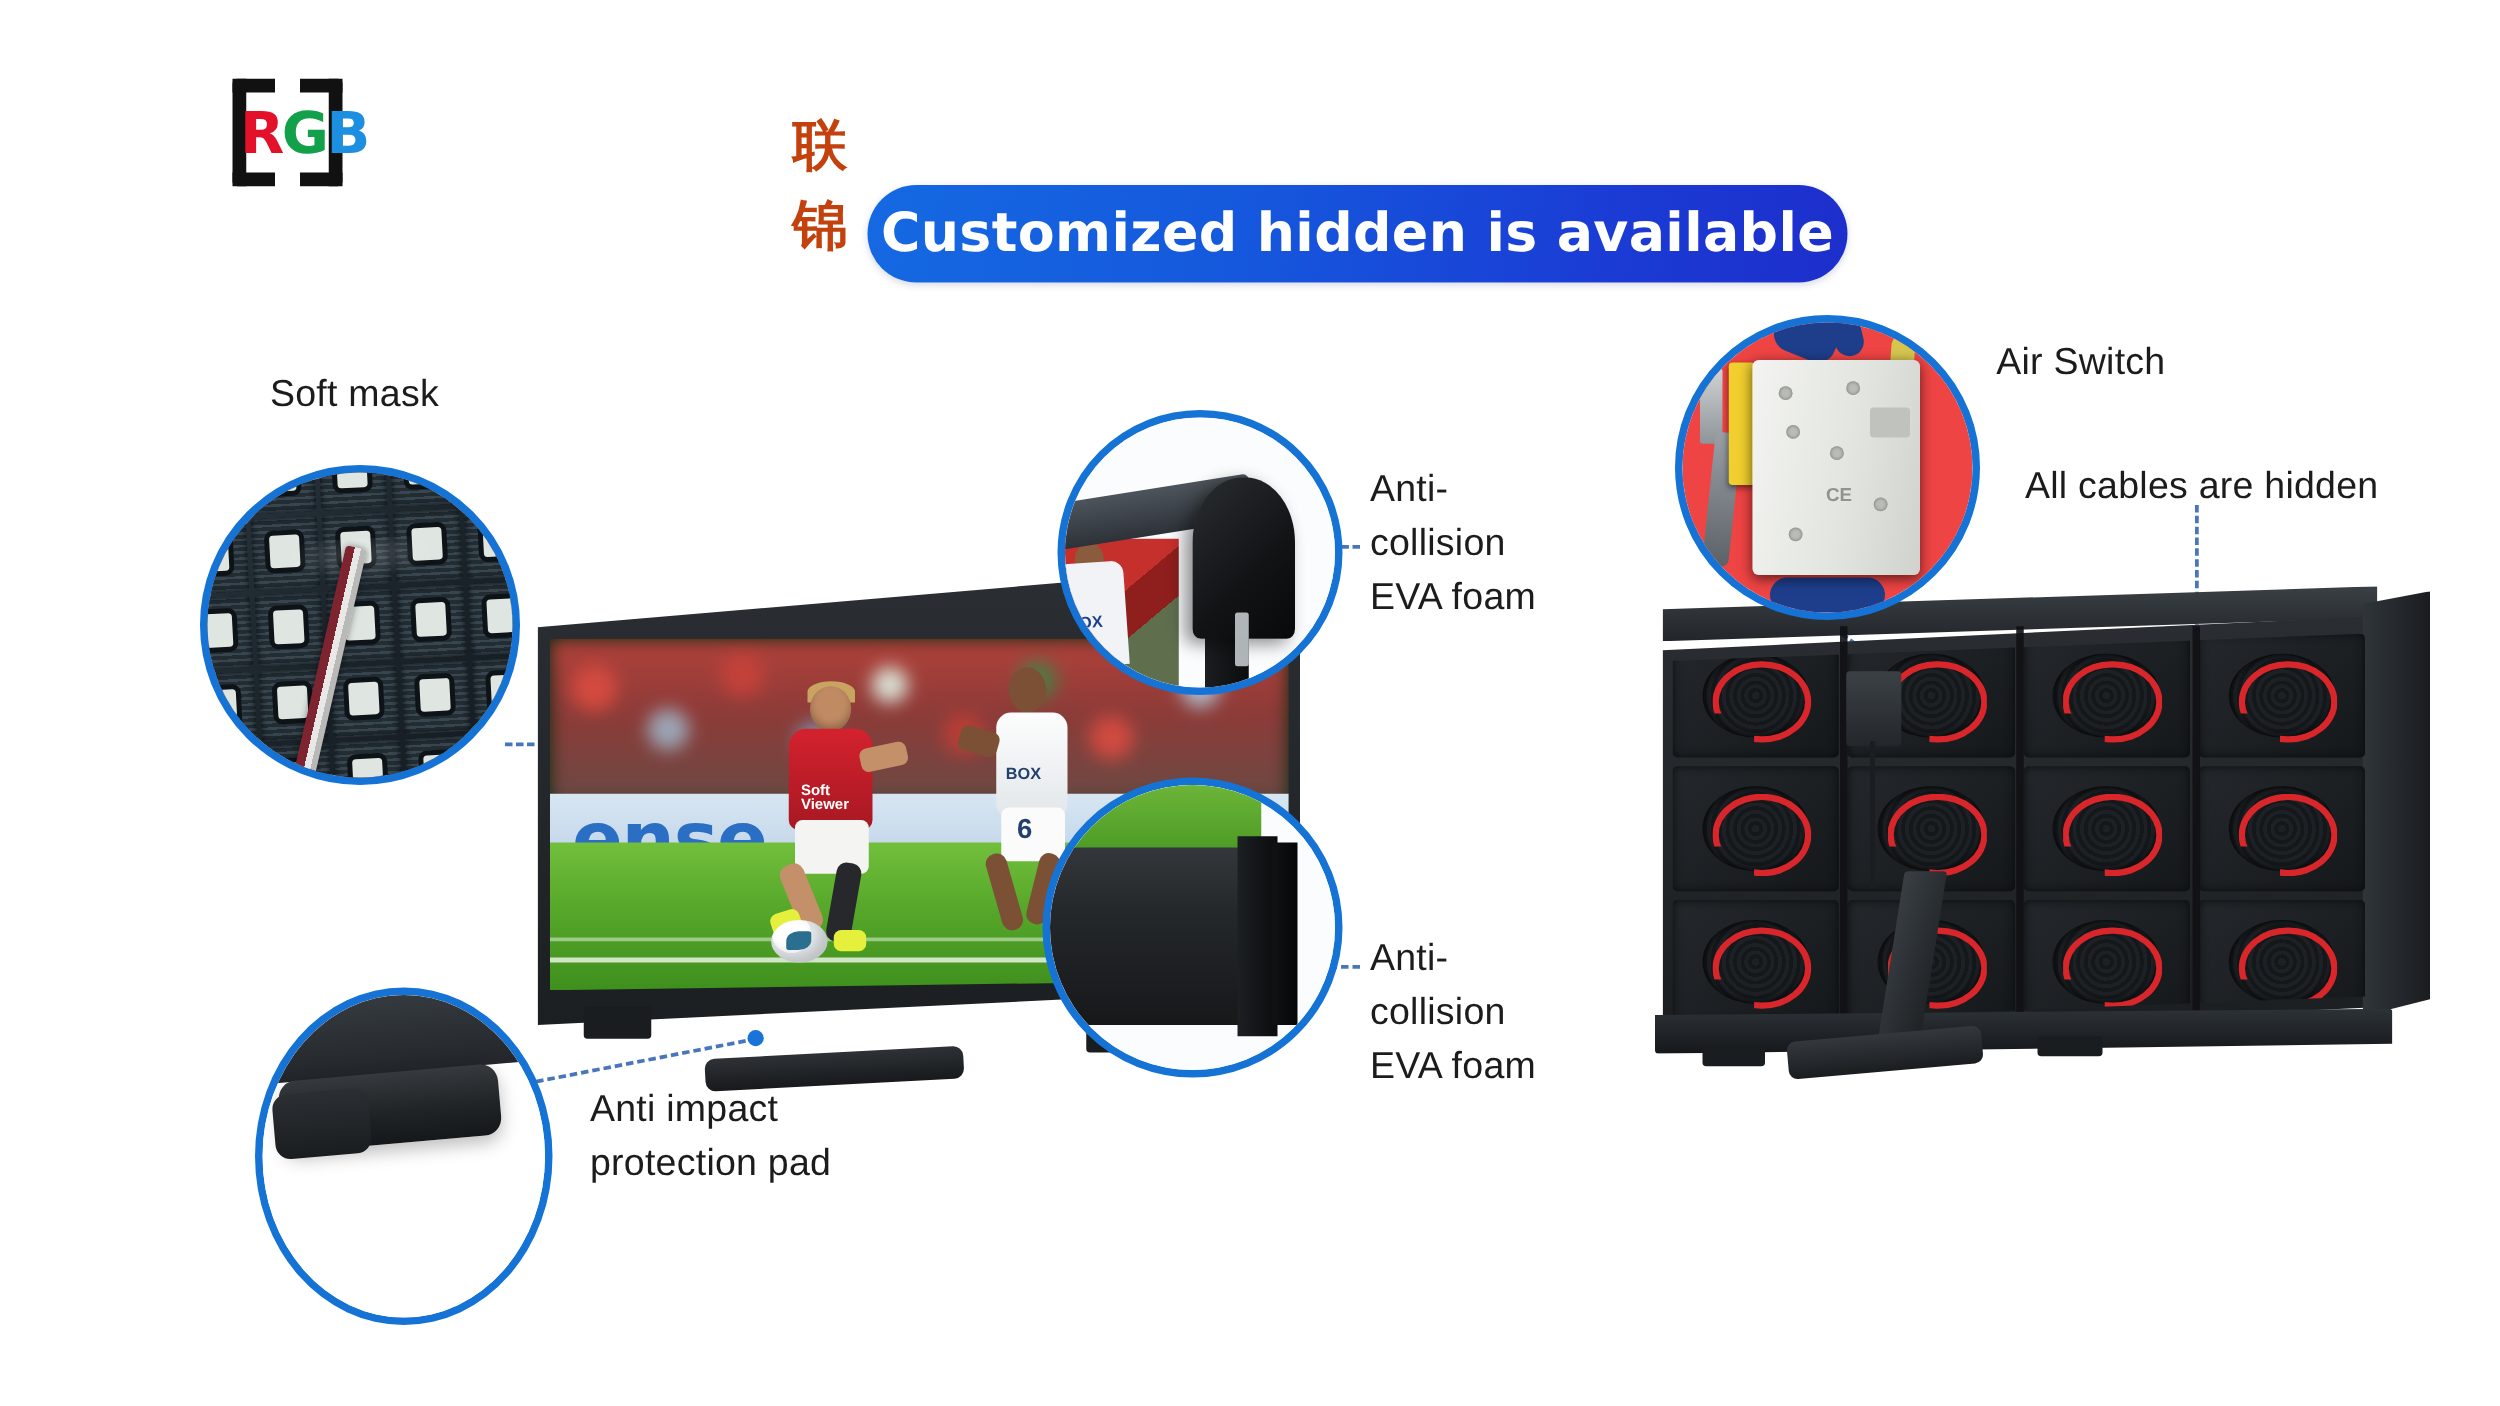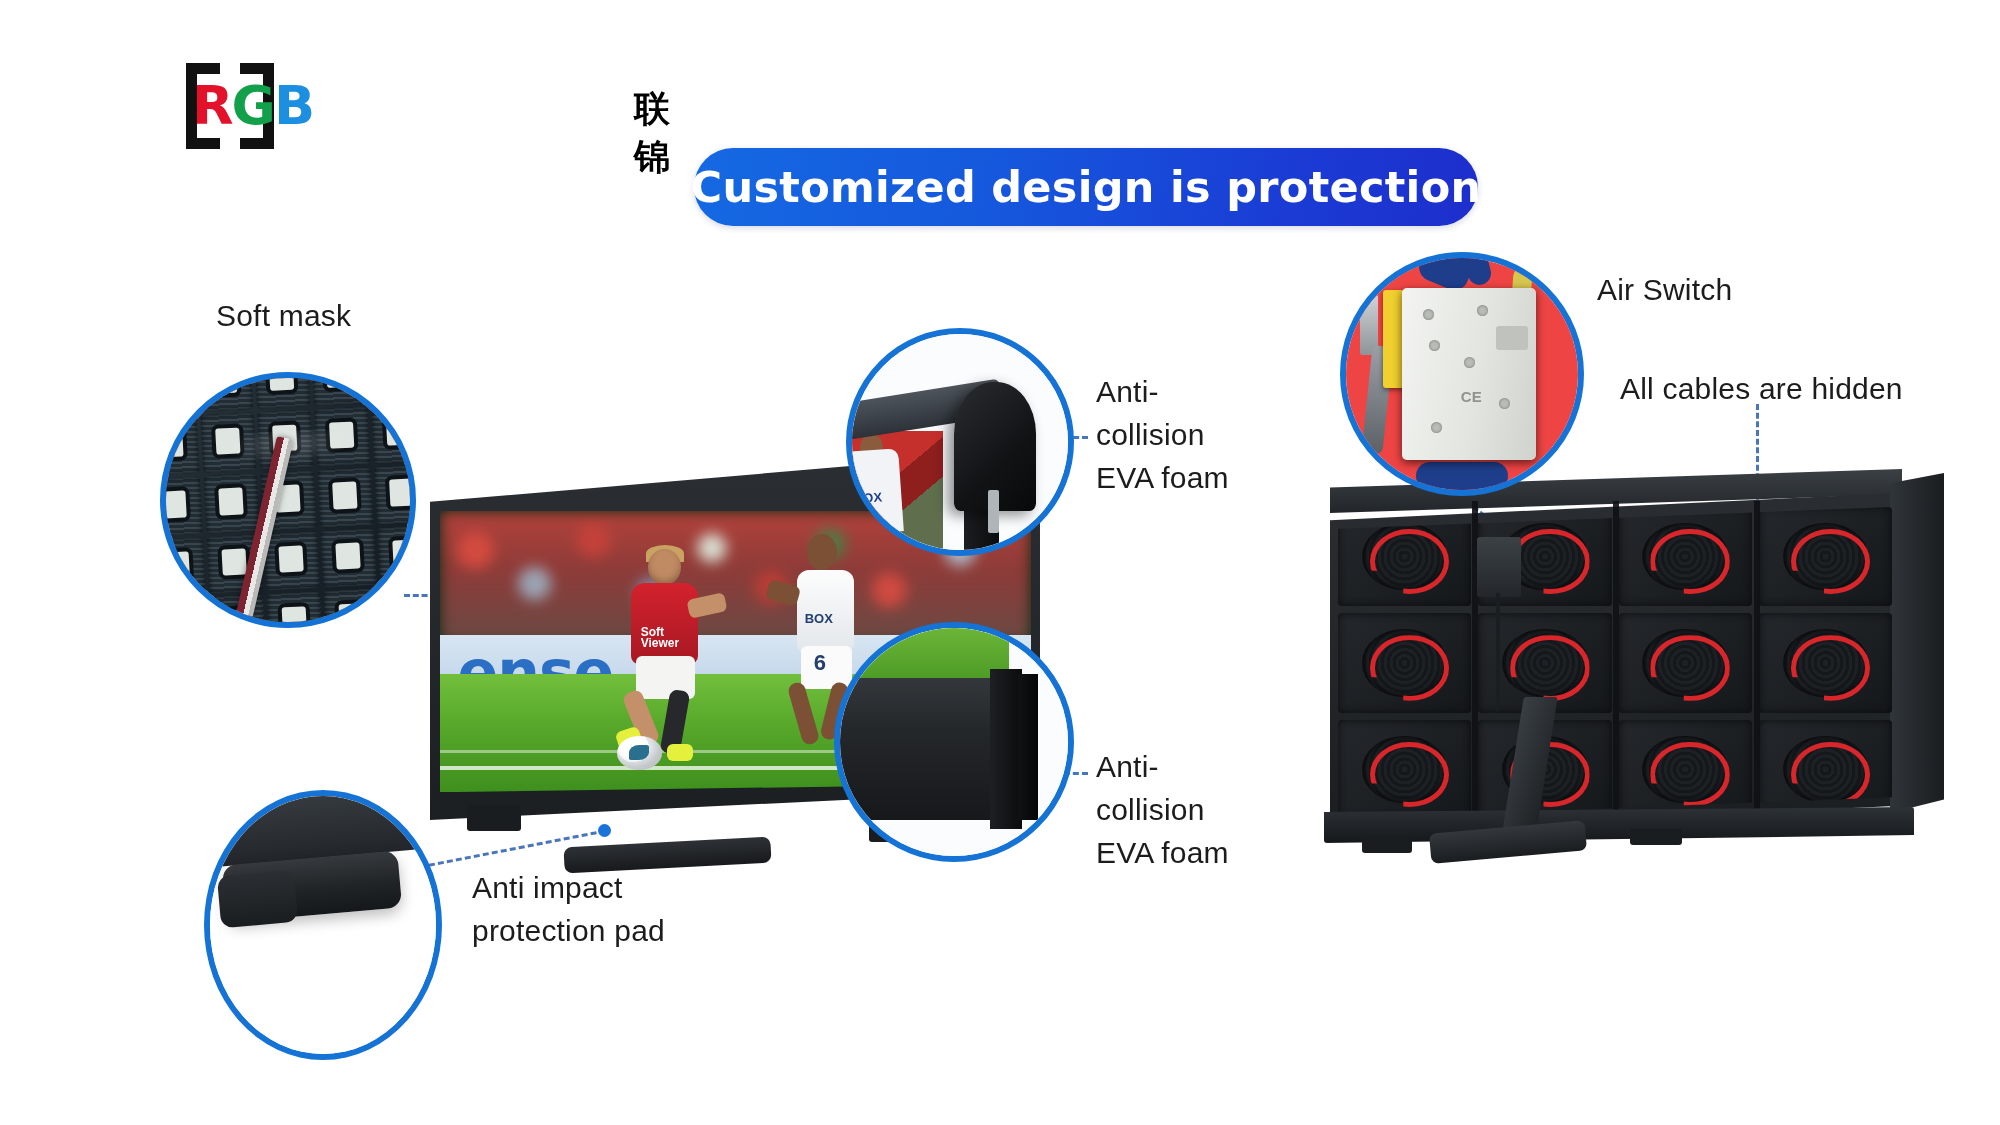--- a/index.html
+++ b/index.html
@@ -10,29 +10,29 @@
   
   .logo{position:absolute;left:186px;top:63px;width:390px;height:86px;}
   .logo-frame{position:absolute;left:0;top:0;width:88px;height:86px;}
   .logo-frame i{position:absolute;background:#111;}
   .lf-tl-h{left:0;top:0;width:34px;height:11px;border-radius:4px 0 0 0;}
   .lf-tr-h{right:0;top:0;width:34px;height:11px;border-radius:0 4px 0 0;}
   .lf-bl-h{left:0;bottom:0;width:34px;height:11px;border-radius:0 0 0 4px;}
   .lf-br-h{right:0;bottom:0;width:34px;height:11px;border-radius:0 0 4px 0;}
   .lf-l-v{left:0;top:0;width:11px;height:86px;}
   .lf-r-v{right:0;top:0;width:11px;height:86px;}
-  .rgb{position:absolute;left:6px;top:18px;font-size:54px;font-weight:bold;
+  .rgb{position:absolute;left:6px;top:18px;font-size:46px;font-weight:bold;
        letter-spacing:-2px;font-family:"DejaVu Sans",sans-serif;line-height:50px;}
   .rgb span{display:inline-block;font-style:normal;}
   .c-r{color:#e4112b;}.c-g{color:#13a04a;}.c-b{color:#1c8fe0;}
   .share{position:absolute;left:118px;top:18px;font-size:54px;font-weight:bold;
          color:#111;letter-spacing:-1px;font-family:"DejaVu Sans",sans-serif;line-height:50px;}
   .share .slash{color:#e4112b;}
-  .cn{position:absolute;left:448px;top:22px;font-size:36px;font-weight:bold;color:#000000;
-      letter-spacing:0px;line-height:48px;}
+  .cn{position:absolute;left:448px;top:22px;font-size:44px;font-weight:bold;color:#c2410c;
+      letter-spacing:0px;line-height:64px;}
 
   
   .banner{position:absolute;left:694px;top:148px;width:784px;height:78px;
           border-radius:39px;
           background:linear-gradient(100deg,#1569e2 0%,#1558dd 38%,#1b3ad4 78%,#1d2ecb 100%);
           display:flex;align-items:center;justify-content:center;
           box-shadow:0 2px 6px rgba(20,40,120,.18);}
   .banner-text{color:#fff;font-size:43px;font-weight:bold;letter-spacing:.3px;
                font-family:"DejaVu Sans",sans-serif;white-space:nowrap;}
 
@@ -248,21 +248,21 @@
         <i class="lf-bl-h"></i>
       <i class="lf-br-h"></i>
         <i class="lf-l-v"></i>
         <i class="lf-r-v"></i>
     </div>
     <div class="rgb"><span class="c-r">R</span><span class="c-g">G</span><span class="c-b">B</span></div>
     <div class="cn">联锦</div>
   </div>
 
   <div class="banner">
-    <span class="banner-text">Customized design is protection</span>
+    <span class="banner-text">Customized hidden is available</span>
   </div>
 
   <div class="conn" style="left:404px;top:594px;width:138px;"></div>
   <div class="dot" style="left:536px;top:588px;"></div>
 
   <div class="conn" style="left:922px;top:436px;width:166px;"></div>
   <div class="dot" style="left:916px;top:430px;"></div>
 
   <div class="conn" style="left:926px;top:772px;width:162px;"></div>
   <div class="dot" style="left:920px;top:766px;"></div>

